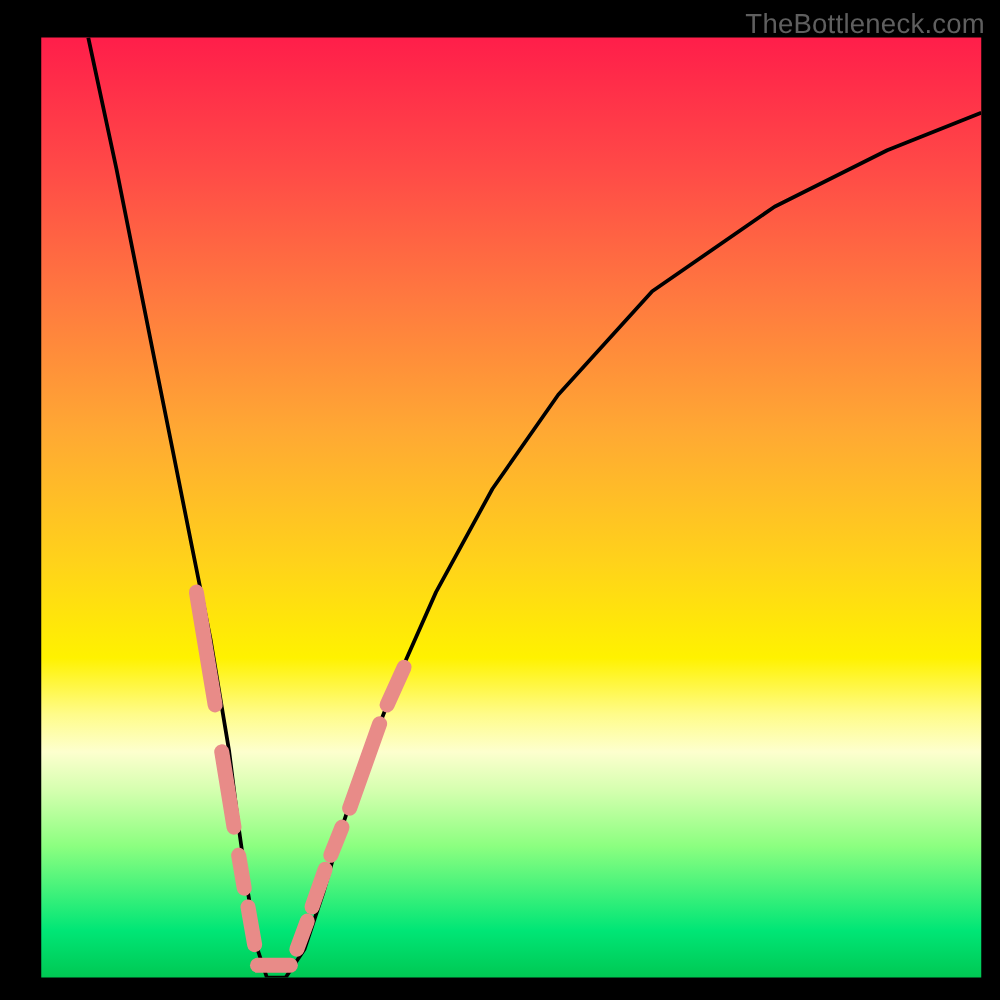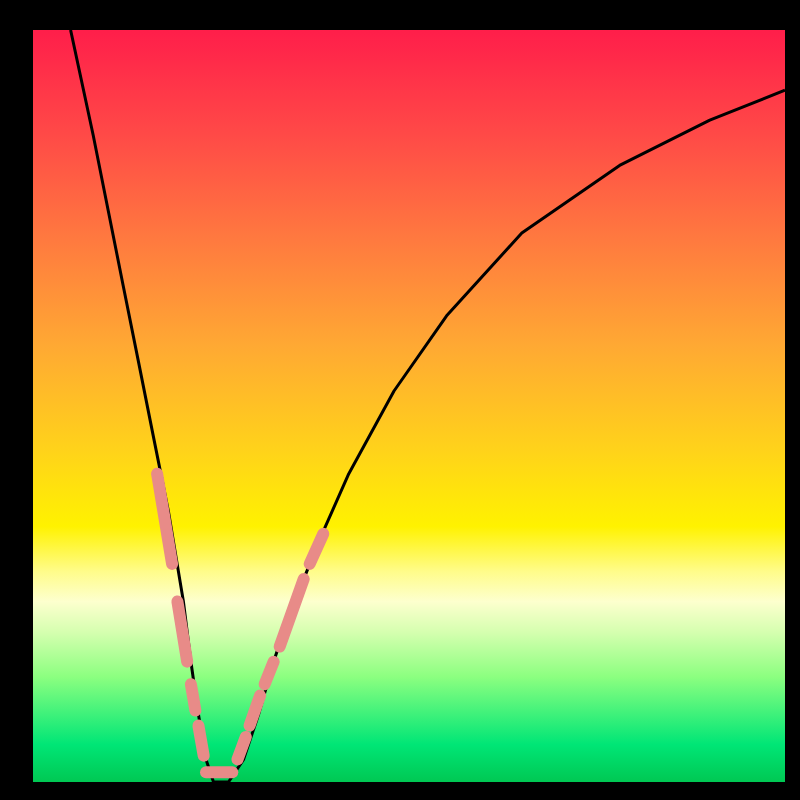--- a/index.html
+++ b/index.html
@@ -74,13 +74,14 @@
           <line x1="165.4" y1="695.6" x2="170.7" y2="725.7" stroke="#e88b88" stroke-width="12" stroke-linecap="round"></line>
           <line x1="173.0" y1="742.2" x2="199.3" y2="742.2" stroke="#e88b88" stroke-width="12" stroke-linecap="round"></line>
           <line x1="204.5" y1="729.4" x2="212.8" y2="706.9" stroke="#e88b88" stroke-width="12" stroke-linecap="round"></line>
           <line x1="216.6" y1="695.6" x2="227.1" y2="665.5" stroke="#e88b88" stroke-width="12" stroke-linecap="round"></line>
           <line x1="231.6" y1="654.2" x2="240.6" y2="631.7" stroke="#e88b88" stroke-width="12" stroke-linecap="round"></line>
           <line x1="246.7" y1="616.6" x2="270.7" y2="549.0" stroke="#e88b88" stroke-width="12" stroke-linecap="round"></line>
           <line x1="276.7" y1="533.9" x2="290.3" y2="503.8" stroke="#e88b88" stroke-width="12" stroke-linecap="round"></line>
         </g>
     </svg>
   </div>
+  <div class="watermark">TheBottleneck.com</div>
 </div>
 
 </body></html>

